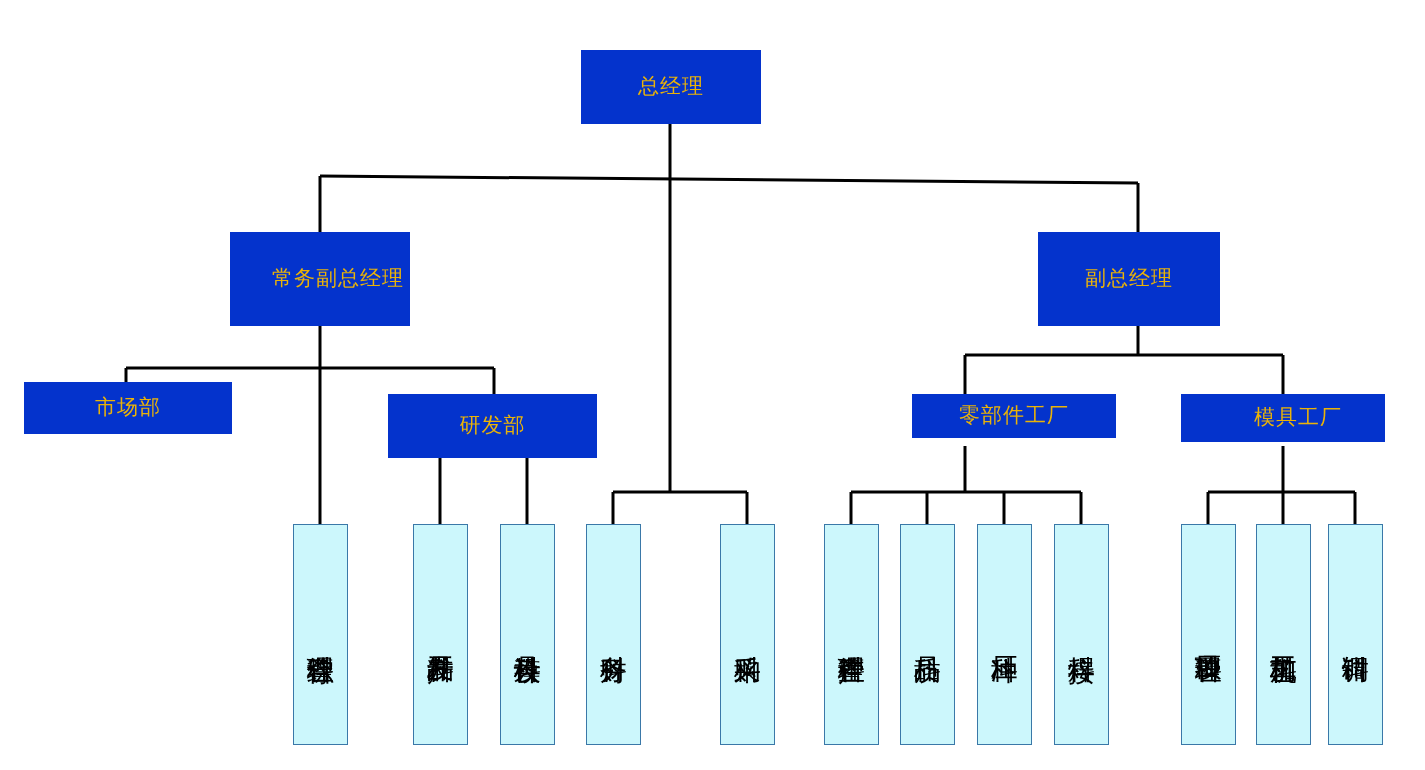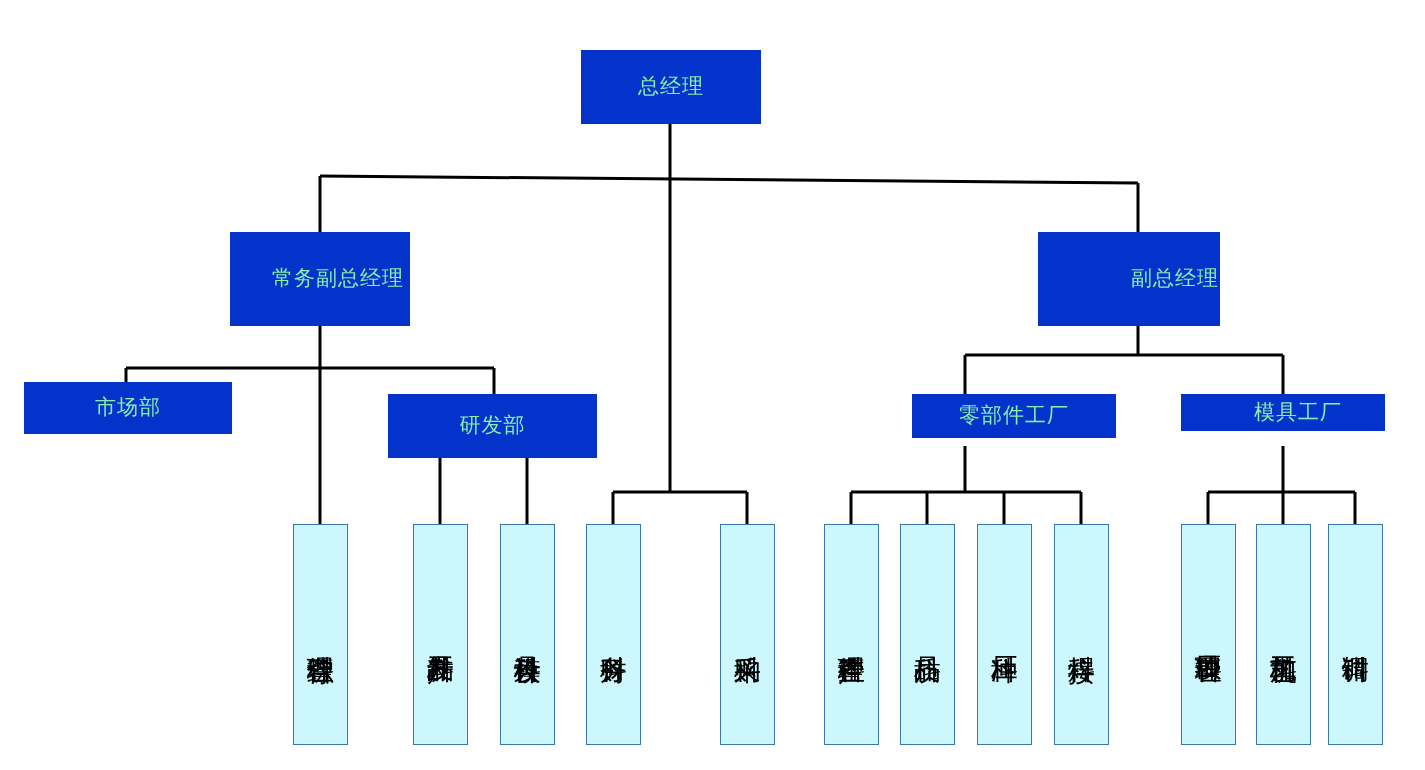--- a/index.html
+++ b/index.html
@@ -27,21 +27,21 @@
     position: absolute;
     box-sizing: border-box;
     display: flex;
     align-items: center;
     justify-content: center;
     text-align: center;
   }
   .node.exec {
     background: #0433cc;
     border: 1px solid #0433cc;
-    color: #86efac;
+    color: #eab308;
     font-size: 21px;
     letter-spacing: 1px;
     line-height: 1.1;
   }
   .node.dept {
     background: #ccf7fc;
     border: 1px solid #3a78a8;
     color: #000000;
     font-size: 27px;
     line-height: 1.02;
@@ -103,37 +103,37 @@
   </svg>
 
   <div class="node exec" style="left:581px; top:50px; width:180px; height:74px;">
     <span>总经理</span>
   </div>
 
   <div class="node exec" style="left:230px; top:232px; width:180px; height:94px;padding-left:36px;">
     <span>常务副总经理</span>
   </div>
 
-  <div class="node exec" style="left:1038px; top:232px; width:182px; height:94px;justify-content:flex-end;">
+  <div class="node exec" style="left:1038px; top:232px; width:182px; height:94px;">
     <span>副总经理</span>
   </div>
 
   <div class="node exec" style="left:24px; top:382px; width:208px; height:52px;">
     <span>市场部</span>
   </div>
 
   <div class="node exec" style="left:388px; top:394px; width:209px; height:64px;">
     <span>研发部</span>
   </div>
 
   <div class="node exec" style="left:912px; top:394px; width:204px; height:44px;">
     <span>零部件工厂</span>
   </div>
 
-  <div class="node exec" style="left:1181px; top:394px; width:204px; height:37px;padding-left:30px;">
+  <div class="node exec" style="left:1181px; top:394px; width:204px; height:48px;padding-left:30px;">
     <span>模具工厂</span>
   </div>
 
   <div class="node dept" style="left:293px; top:524px; width:55px; height:221px;">
     <span class="vtext">综合管理科</span>
   </div>
 
   <div class="node dept" style="left:413px; top:524px; width:55px; height:221px;">
     <span class="vtext">产品开发科</span>
   </div>

